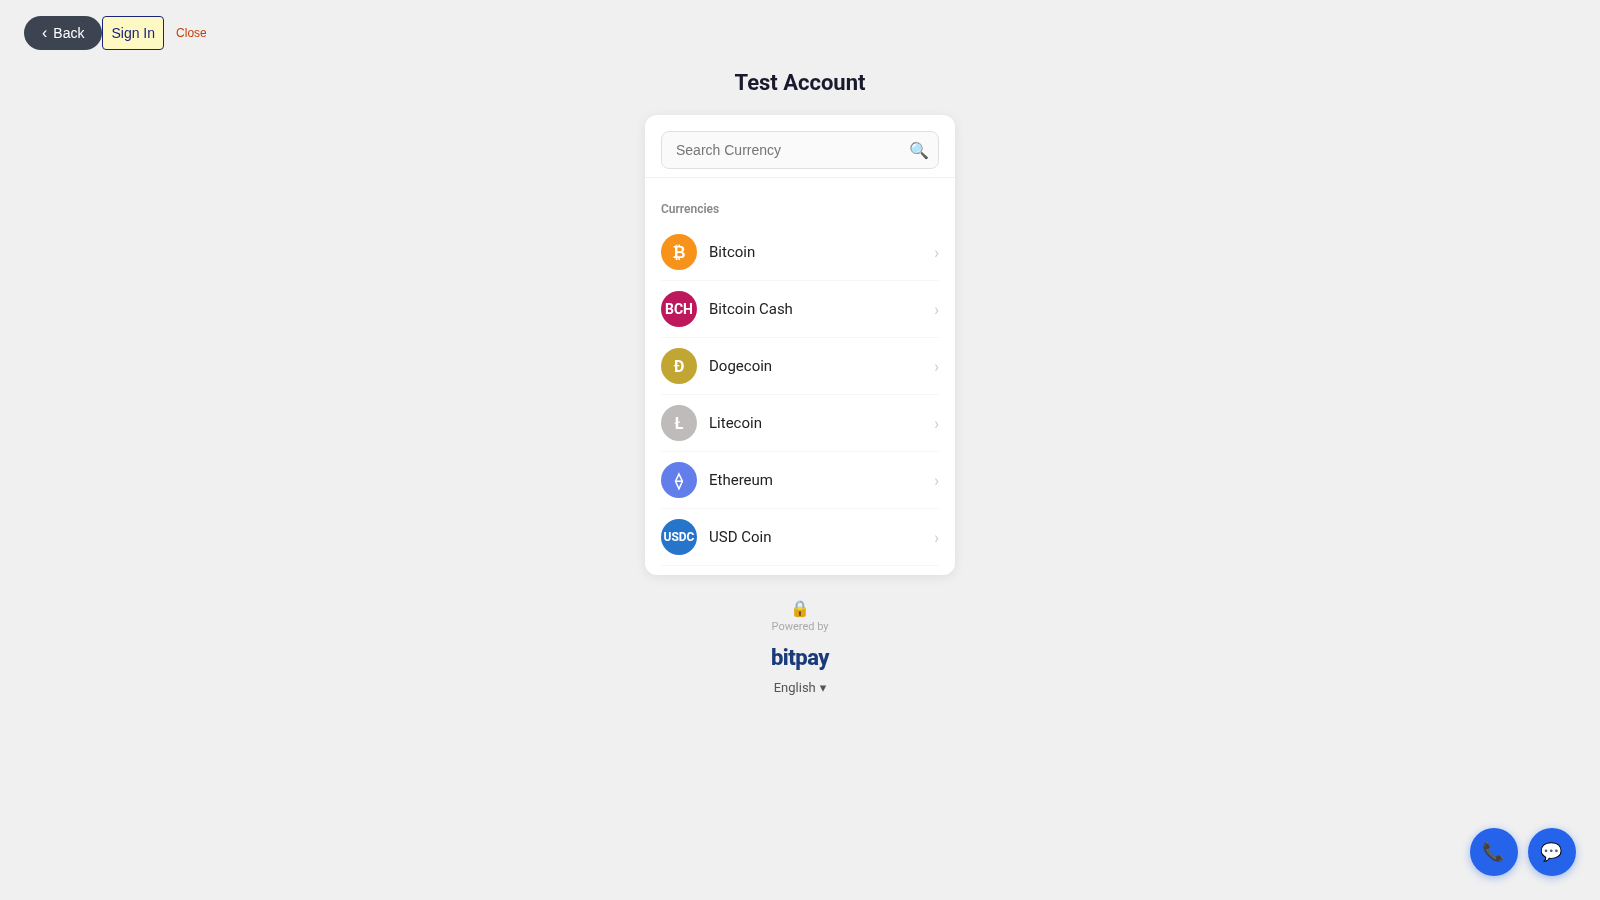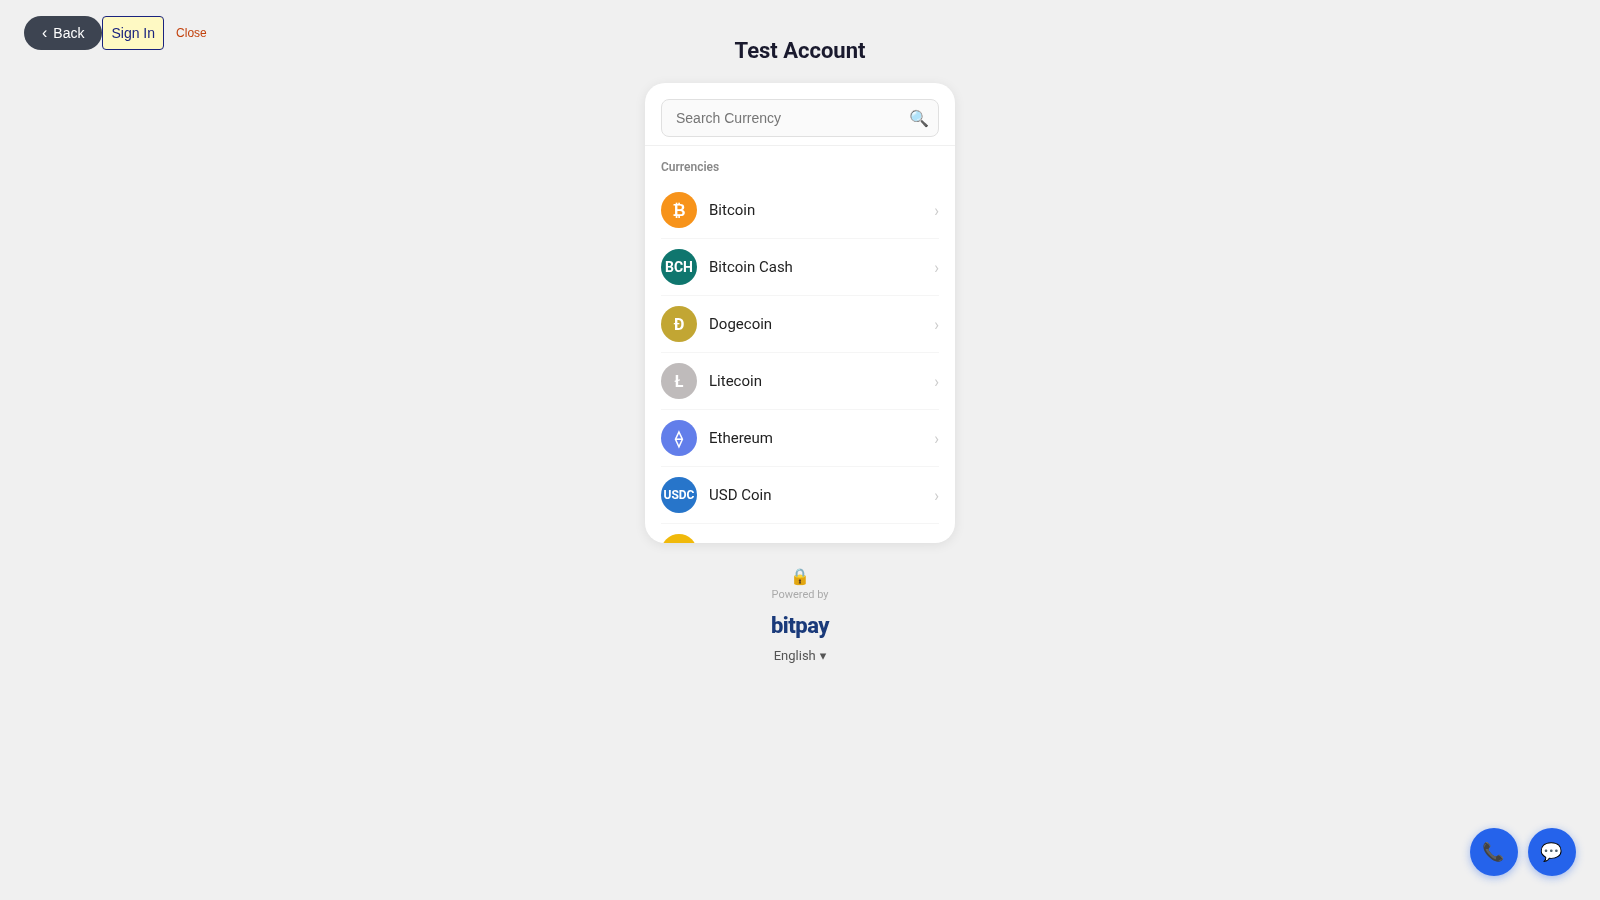--- a/index.html
+++ b/index.html
@@ -65,42 +65,42 @@
       font-size: 12px;
       font-weight: 500;
       cursor: pointer;
     }
 
     
     .main {
       display: flex;
       flex-direction: column;
       align-items: center;
-      padding-top: 28px;
+      padding-top: 60px;
     }
 
     .page-title {
       font-size: 22px;
       font-weight: 700;
       color: #1a1a2e;
       margin-top: 10px;
     }
 
     .page-subtitle {
       font-size: 14px;
       color: #666;
       text-align: center;
       margin-top: 10px;
       line-height: 1.5;
     }
 
     
     .card {
       background: white;
-      border-radius: 20px;
+      border-radius: 12px;
       width: 310px;
       margin-top: 20px;
       box-shadow: 0 2px 12px rgba(0,0,0,0.08);
       overflow: hidden;
       max-height: 460px;
     }
 
     
     .search-container {
       padding: 16px 16px 8px;
@@ -136,20 +136,21 @@
     .currencies-section {
       padding: 14px 16px 6px;
     }
 
     .section-label {
       font-size: 12px;
       font-weight: 600;
       color: #888;
       margin-bottom: 8px;
       text-transform: none;
+      margin-top: 10px;
     }
 
     .currency-list {
       list-style: none;
     }
 
     .currency-item {
       display: flex;
       align-items: center;
       padding: 10px 0;
@@ -180,21 +181,21 @@
       color: #222;
     }
 
     .currency-chevron {
       color: #ccc;
       font-size: 16px;
     }
 
     
     .icon-btc { background: #f7931a; }
-    .icon-bch { background: #0f766e; }
+    .icon-bch { background: #be185d; }
     .icon-doge { background: #c2a633; }
     .icon-ltc { background: #bfbbbb; }
     .icon-eth { background: #627eea; }
     .icon-usdc { background: #2775ca; }
     .icon-busd { background: #f0b90b; }
 
     
     .footer {
       display: flex;
       flex-direction: column;

